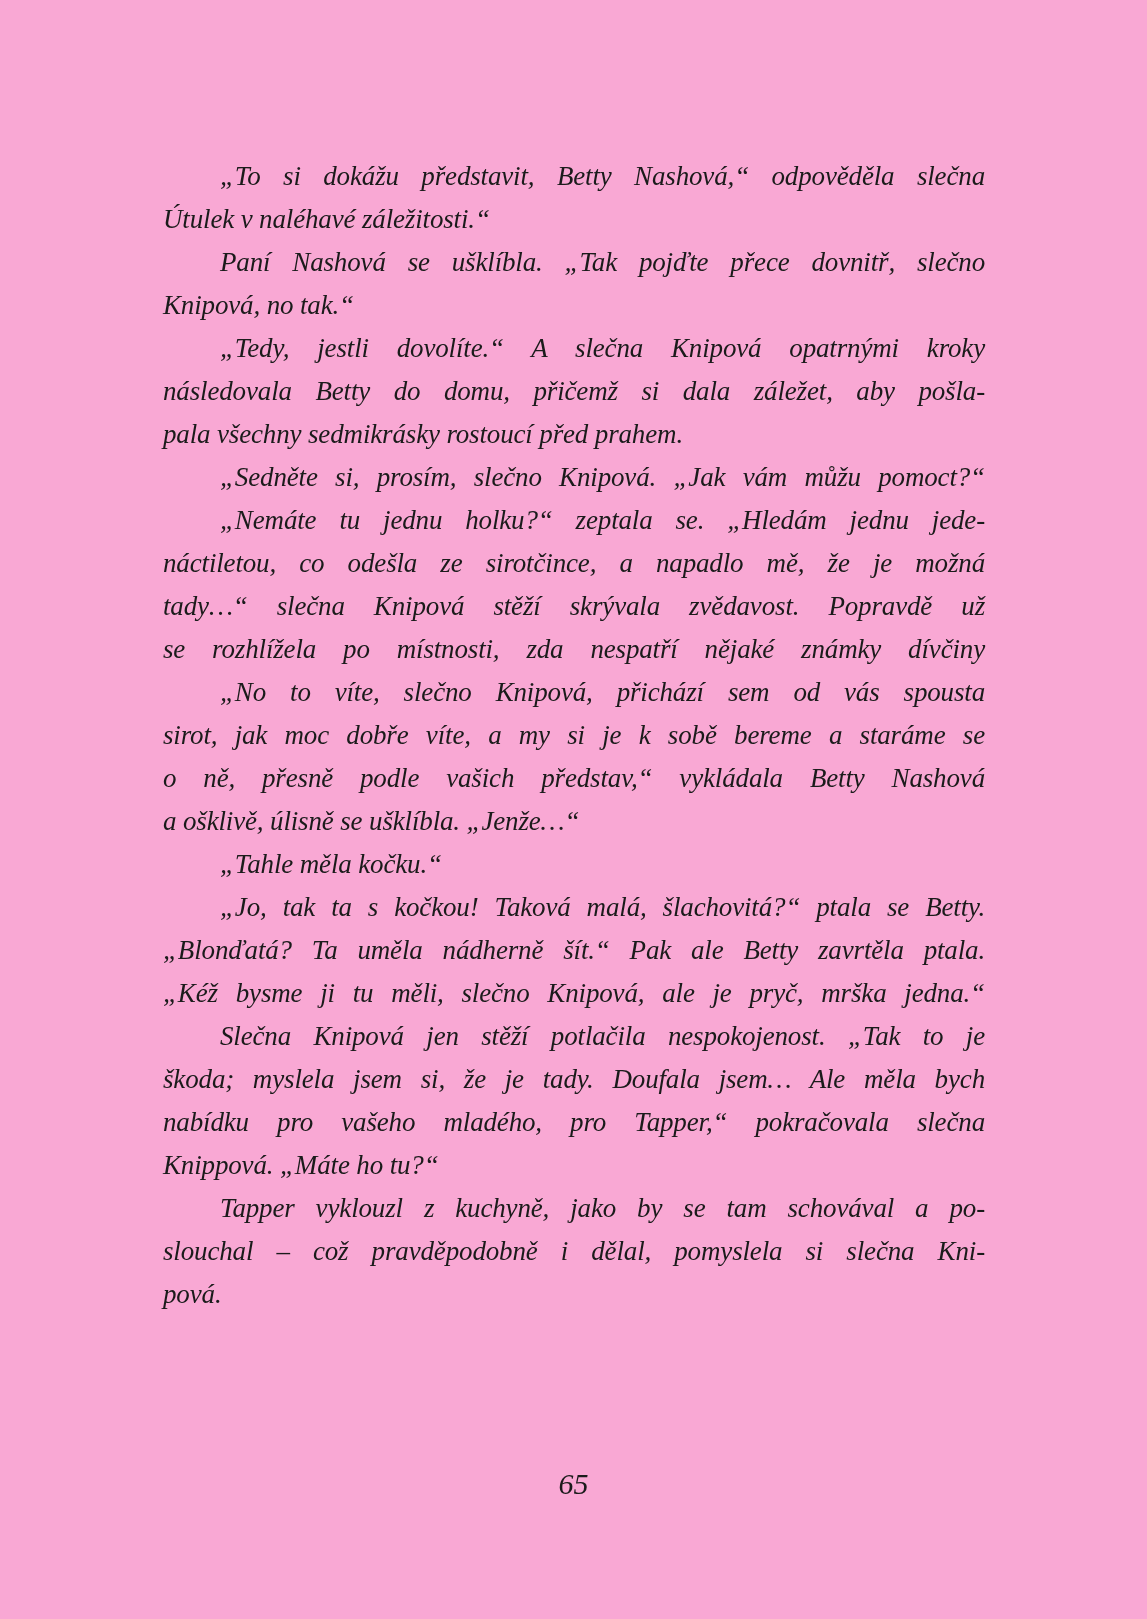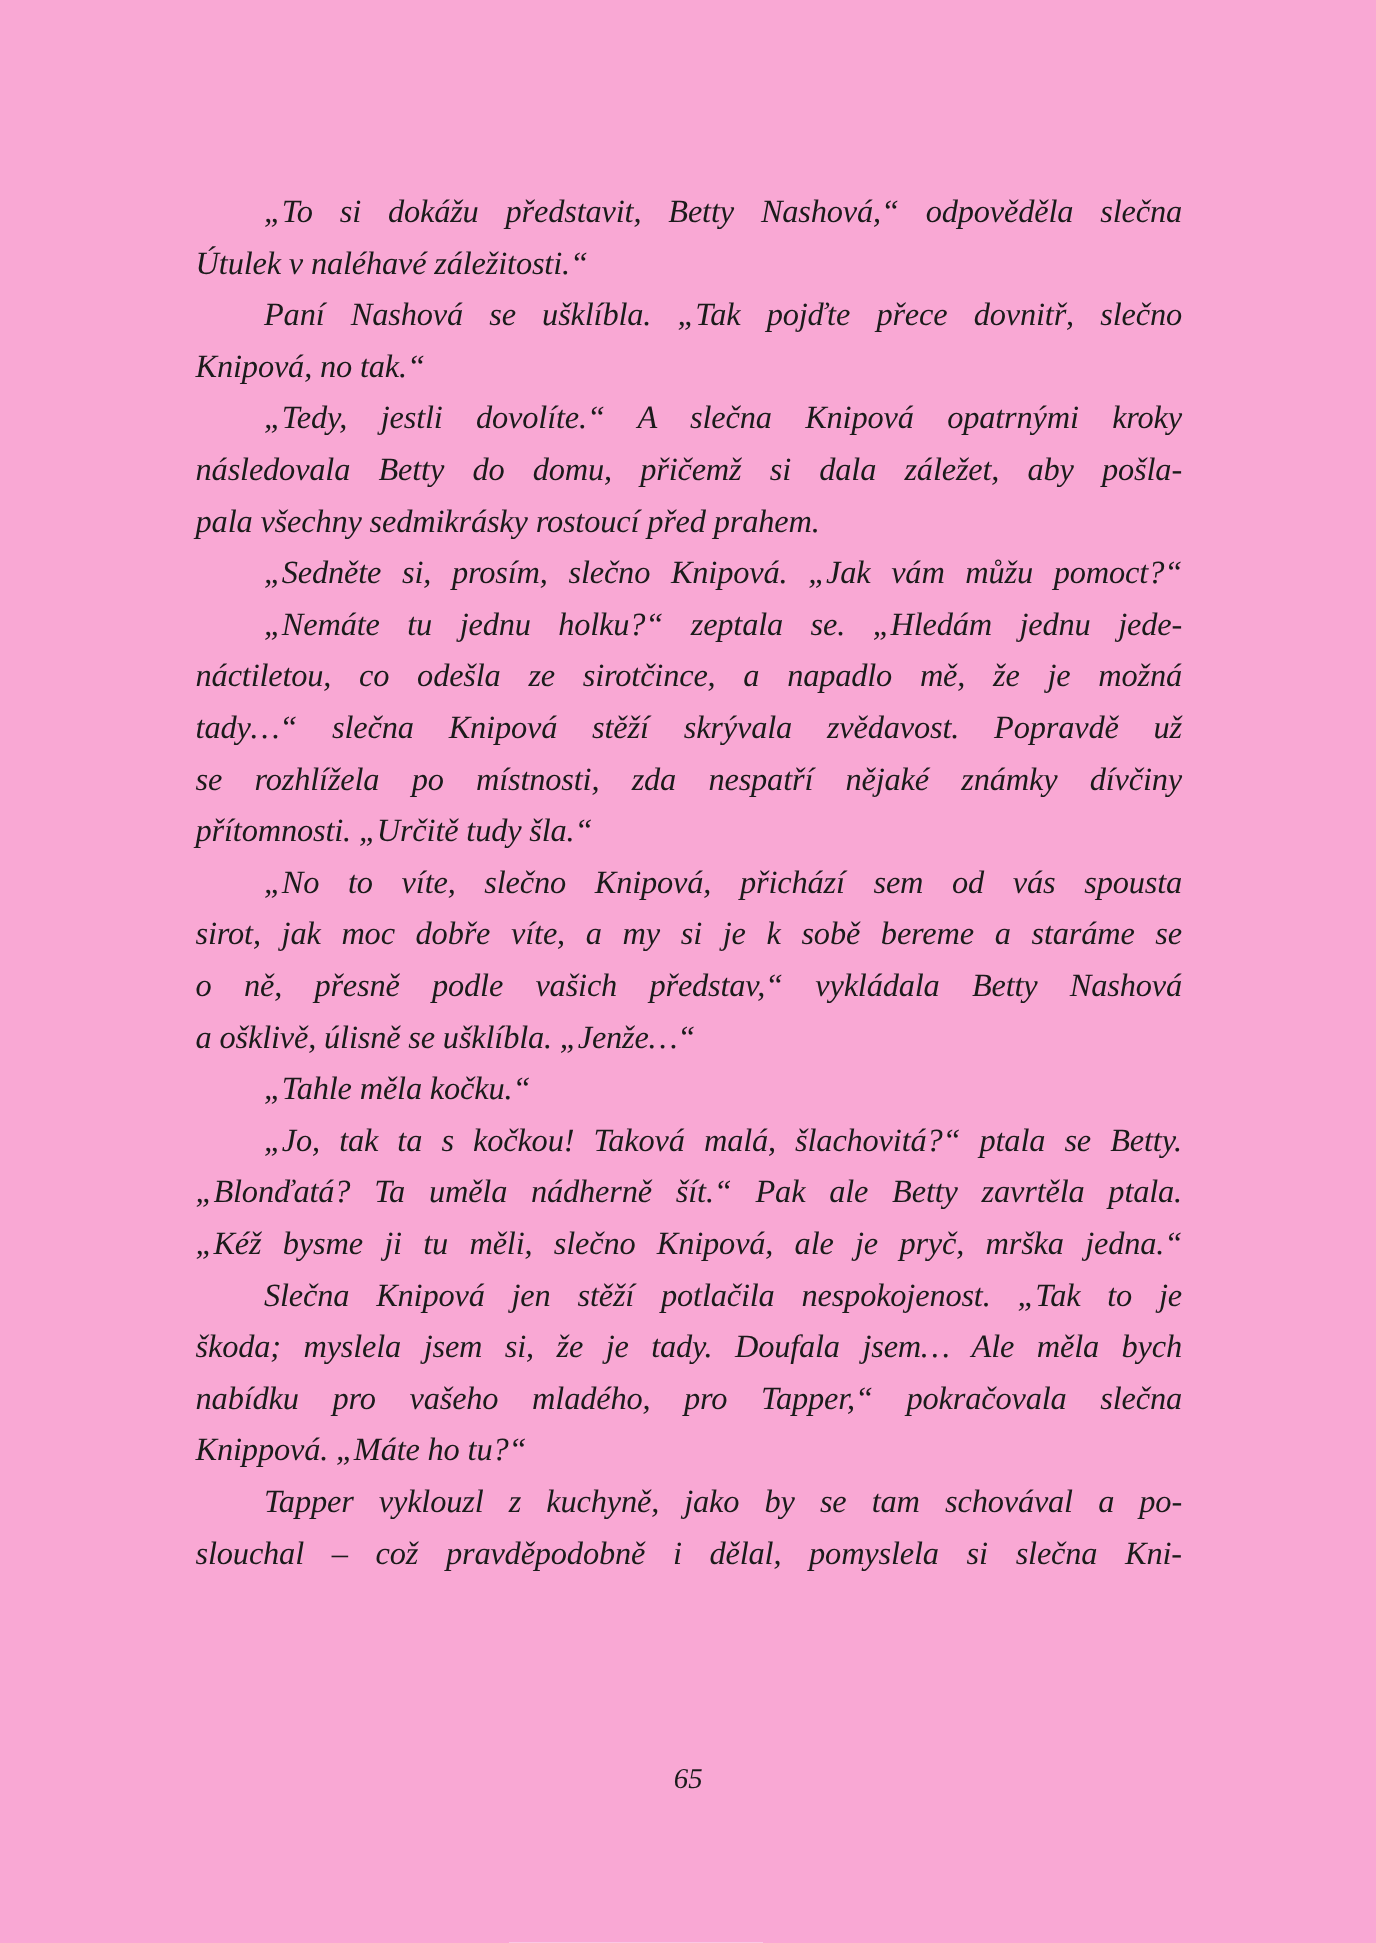--- a/index.html
+++ b/index.html
@@ -36,51 +36,51 @@
   }
   .line.indent {
     text-indent: 57px;
   }
   .page-number {
     position: absolute;
     left: 0;
     top: 1462px;
     width: 100%;
     text-align: center;
-    font-size: 24px;
+    font-size: 30px;
     line-height: 43px;
   }
 </style>
 </head>
 <body>
 
 <div class="page">
   <div class="text-block" id="text-block">
       <div class="line indent">„To si dokážu představit, Betty Nashová,“ odpověděla slečna</div>
       <div class="line last">Útulek v naléhavé záležitosti.“</div>
       <div class="line indent">Paní Nashová se ušklíbla. „Tak pojďte přece dovnitř, slečno</div>
       <div class="line last">Knipová, no tak.“</div>
       <div class="line indent">„Tedy, jestli dovolíte.“ A slečna Knipová opatrnými kroky</div>
       <div class="line">následovala Betty do domu, přičemž si dala záležet, aby pošla-</div>
       <div class="line last">pala všechny sedmikrásky rostoucí před prahem.</div>
       <div class="line indent">„Sedněte si, prosím, slečno Knipová. „Jak vám můžu pomoct?“</div>
       <div class="line indent">„Nemáte tu jednu holku?“ zeptala se. „Hledám jednu jede-</div>
       <div class="line">náctiletou, co odešla ze sirotčince, a napadlo mě, že je možná</div>
       <div class="line">tady…“ slečna Knipová stěží skrývala zvědavost. Popravdě už</div>
       <div class="line">se rozhlížela po místnosti, zda nespatří nějaké známky dívčiny</div>
-      <div class="line last">přítomnosti. „Určitě tudy šla.“</div>
       <div class="line indent">„No to víte, slečno Knipová, přichází sem od vás spousta</div>
       <div class="line">sirot, jak moc dobře víte, a my si je k sobě bereme a staráme se</div>
       <div class="line">o ně, přesně podle vašich představ,“ vykládala Betty Nashová</div>
       <div class="line last">a ošklivě, úlisně se ušklíbla. „Jenže…“</div>
       <div class="line indent last">„Tahle měla kočku.“</div>
       <div class="line indent">„Jo, tak ta s kočkou! Taková malá, šlachovitá?“ ptala se Betty.</div>
       <div class="line">„Blonďatá? Ta uměla nádherně šít.“ Pak ale Betty zavrtěla ptala.</div>
       <div class="line">„Kéž bysme ji tu měli, slečno Knipová, ale je pryč, mrška jedna.“</div>
       <div class="line indent">Slečna Knipová jen stěží potlačila nespokojenost. „Tak to je</div>
       <div class="line">škoda; myslela jsem si, že je tady. Doufala jsem… Ale měla bych</div>
       <div class="line">nabídku pro vašeho mladého, pro Tapper,“ pokračovala slečna</div>
       <div class="line last">Knippová. „Máte ho tu?“</div>
       <div class="line indent">Tapper vyklouzl z kuchyně, jako by se tam schovával a po-</div>
       <div class="line">slouchal – což pravděpodobně i dělal, pomyslela si slečna Kni-</div>
+      <div class="line last">pová.</div>
     </div>
   <div class="page-number">65</div>
 </div>
 
 </body></html>

